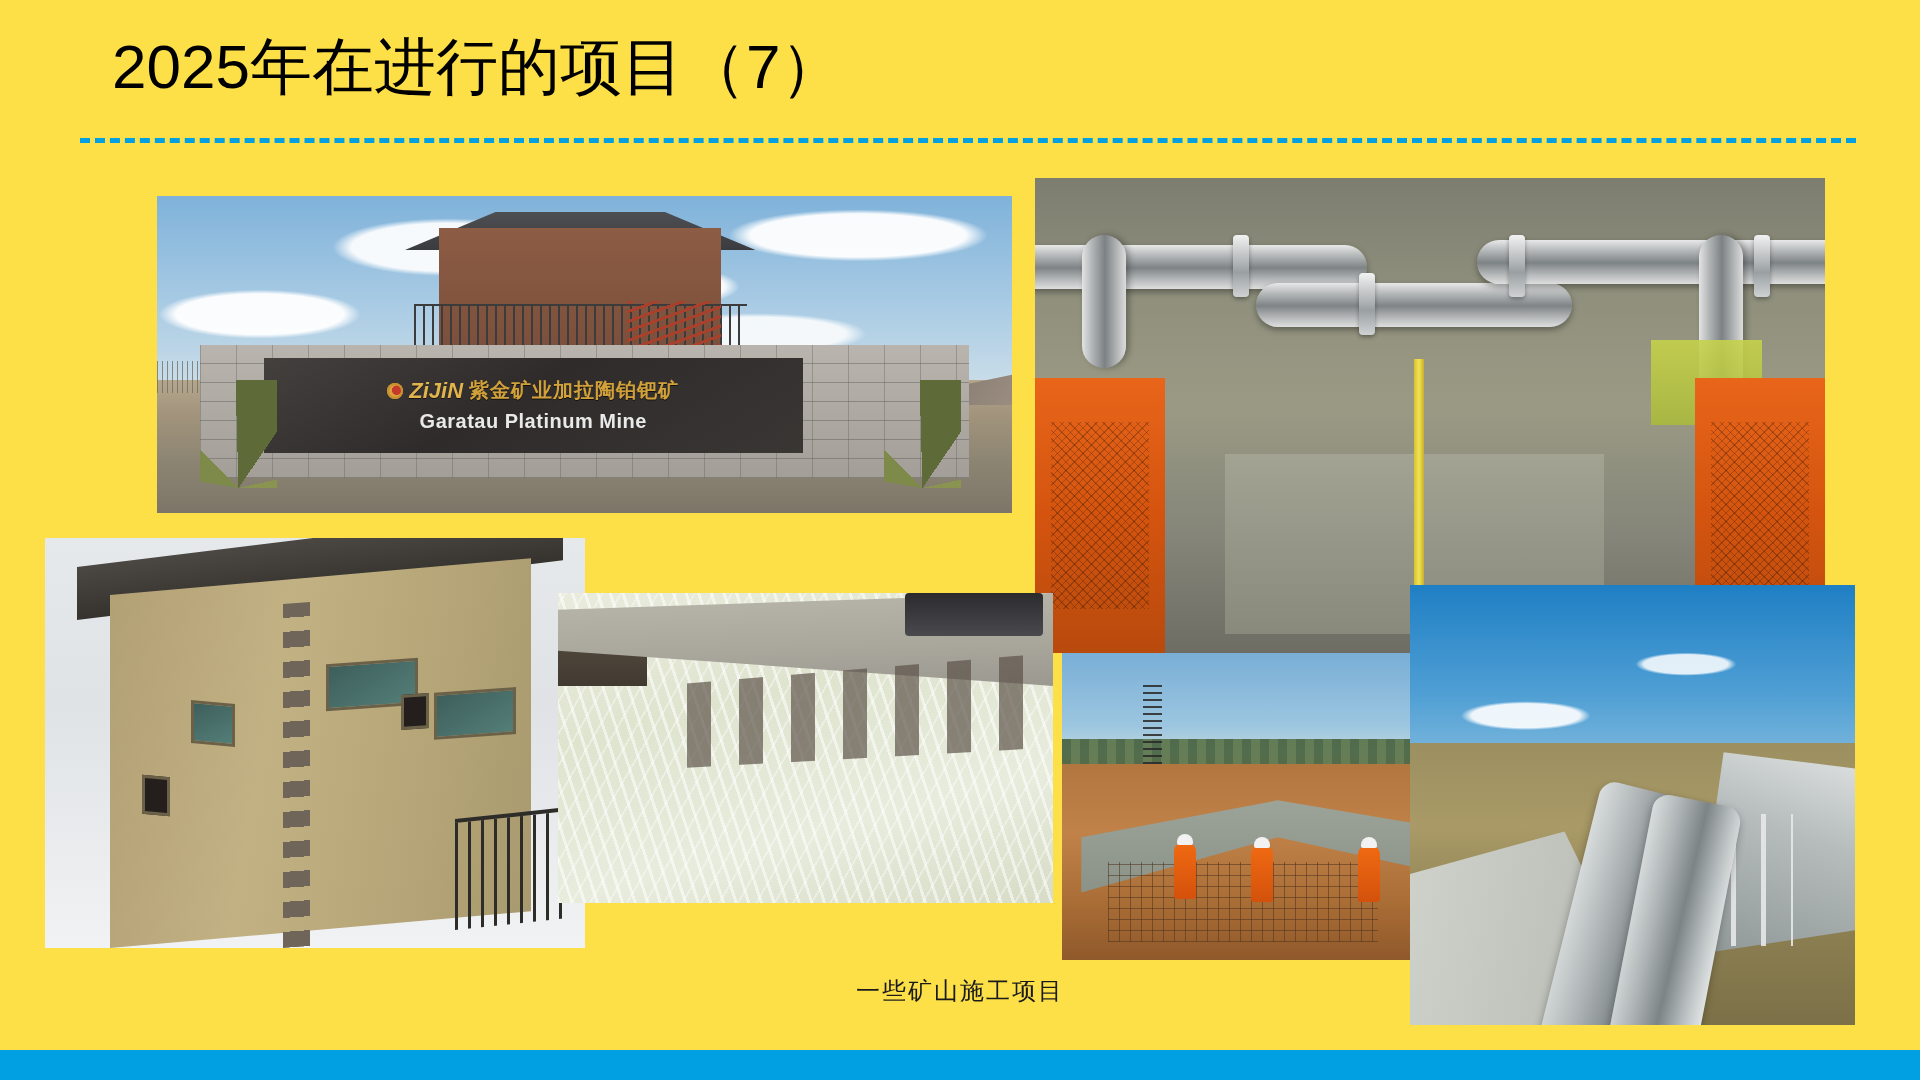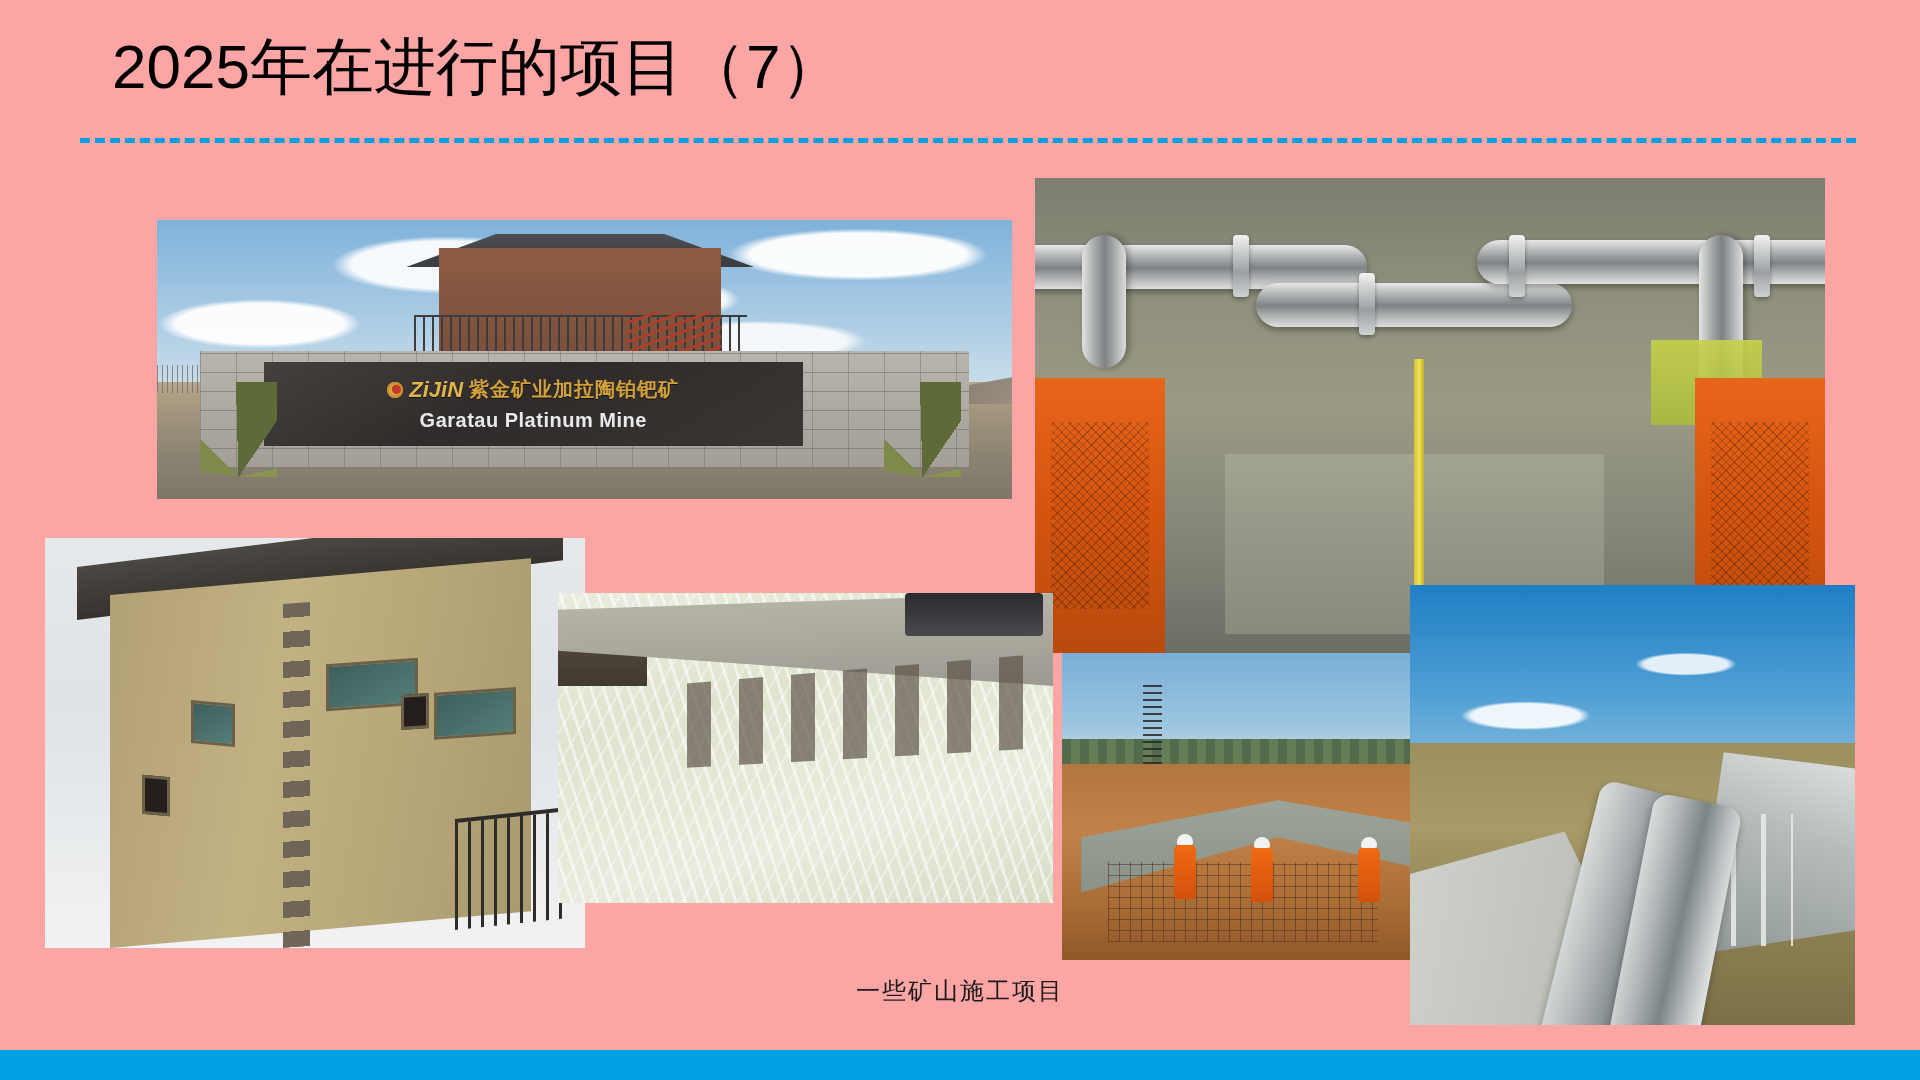--- a/index.html
+++ b/index.html
@@ -14,21 +14,21 @@
     font-family: "Liberation Sans", sans-serif;
     position: relative;
   }
 
   
   #slide {
     position: absolute;
     left: 0; top: 0;
     width: 1920px;
     height: 1080px;
-    background: #fca5a5;
+    background: #fde047;
     overflow: hidden;
   }
 
   
   #slide-title {
     position: absolute;
     left: 112px;
     top: 28px;
     font-family: "Liberation Sans", "DejaVu Sans", sans-serif;
     font-size: 62px;
@@ -60,21 +60,21 @@
   }
 
   
   .photo {
     position: absolute;
     overflow: hidden;
     background: #cfcfcf;
   }
 
   
-  #photo-mine-sign { left:157px; top:220px; width:855px; height:279px; z-index:3; }
+  #photo-mine-sign { left:157px; top:196px; width:855px; height:317px; z-index:3; }
   #photo-mine-sign .sky {
     position:absolute; left:0; top:0; width:100%; height:62%;
     background:
       radial-gradient(ellipse 140px 34px at 12% 60%, rgba(255,255,255,.95) 0 60%, rgba(255,255,255,0) 72%),
       radial-gradient(ellipse 160px 40px at 34% 26%, rgba(255,255,255,.92) 0 60%, rgba(255,255,255,0) 72%),
       radial-gradient(ellipse 120px 30px at 58% 46%, rgba(255,255,255,.90) 0 60%, rgba(255,255,255,0) 72%),
       radial-gradient(ellipse 180px 36px at 82% 20%, rgba(255,255,255,.95) 0 60%, rgba(255,255,255,0) 72%),
       radial-gradient(ellipse 150px 28px at 70% 70%, rgba(255,255,255,.85) 0 60%, rgba(255,255,255,0) 74%),
       linear-gradient(#7fb2da 0%, #a9cbe4 55%, #cddfe9 100%);
   }

